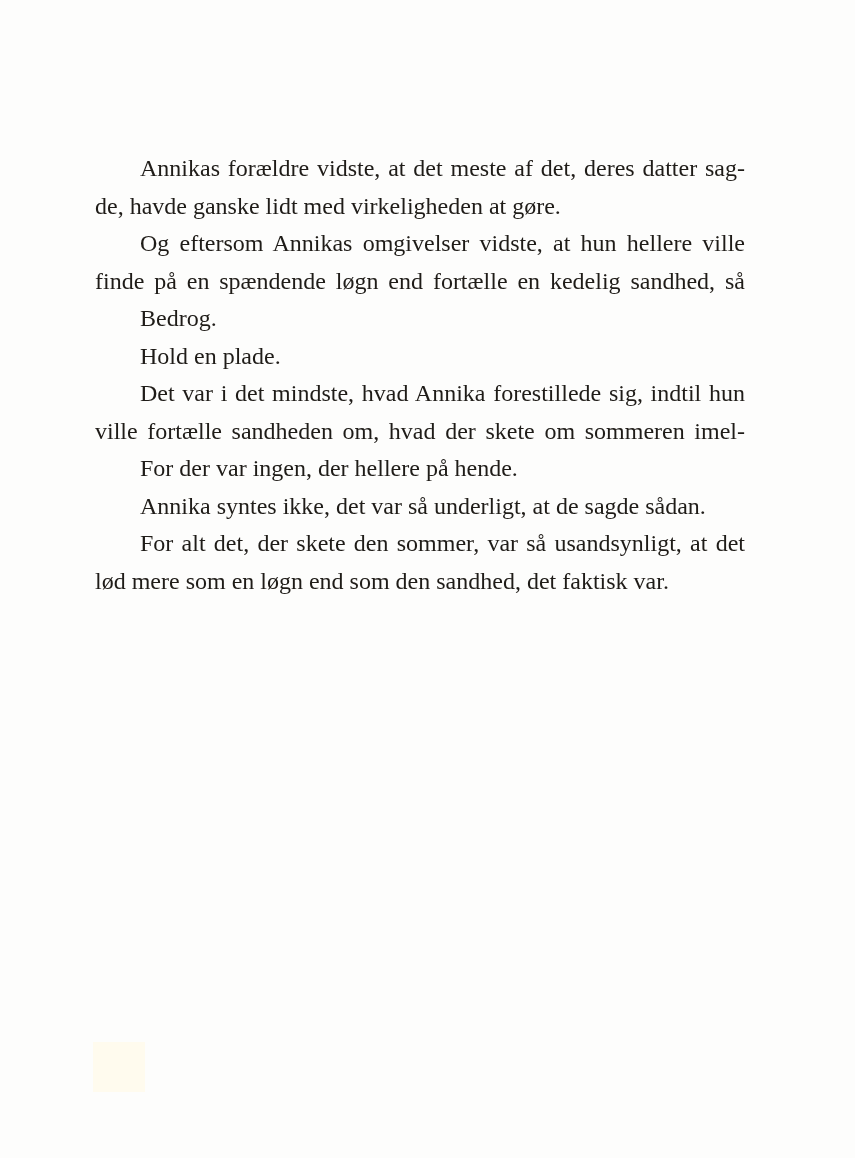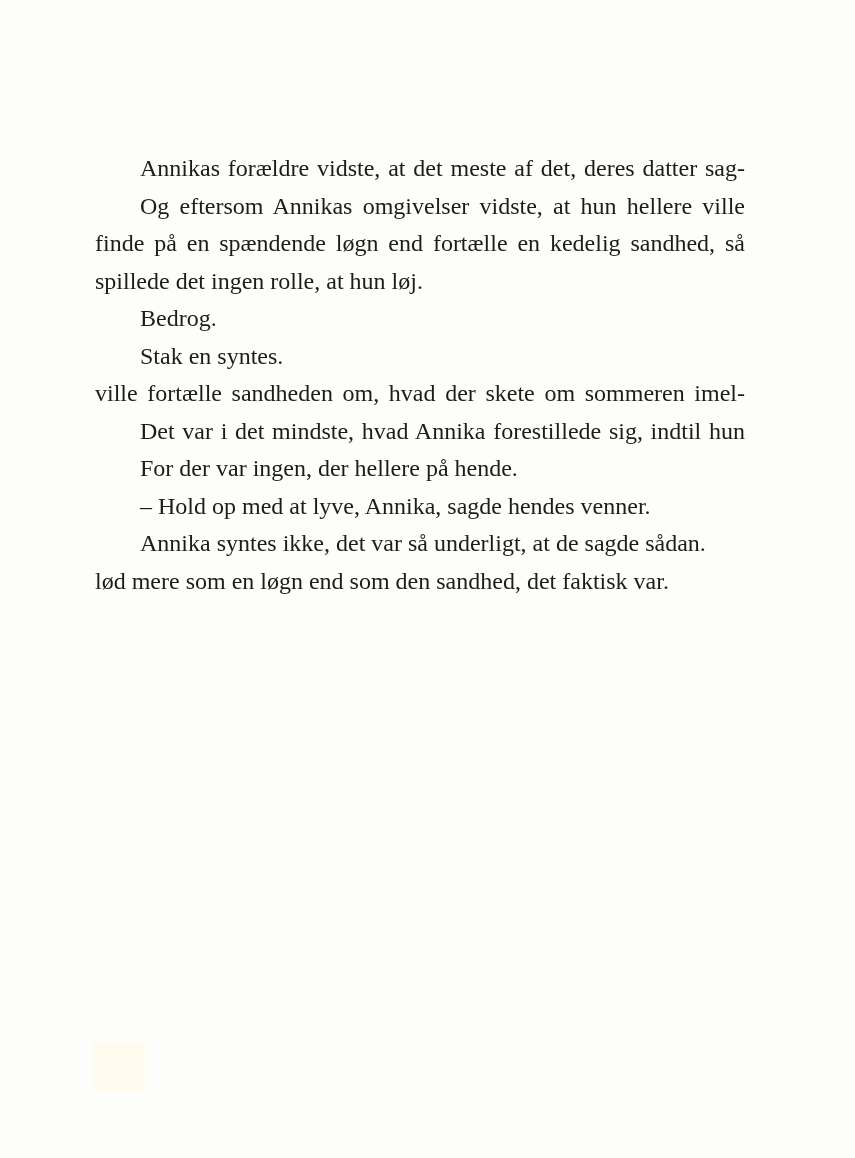--- a/index.html
+++ b/index.html
@@ -41,26 +41,26 @@
     height: 50px;
     background: rgba(255, 250, 234, 0.75);
   }
 </style>
 </head>
 <body>
 
 <div class="page" style="background: rgb(253, 253, 252);">
   <div class="text-block" style="color: rgb(31, 28, 24);">
       <div class="text-line indent"><span style="word-spacing: 1.85312px;">Annikas forældre vidste, at det meste af det, deres datter sag-</span></div>
+      <div class="text-line"><span>de, havde ganske lidt med virkeligheden at gøre.</span></div>
       <div class="text-line indent"><span style="word-spacing: 4.22461px; text-align: right;">Og eftersom Annikas omgivelser vidste, at hun hellere ville</span></div>
       <div class="text-line"><span style="word-spacing: 3.88281px;">finde på en spændende løgn end fortælle en kedelig sandhed, så</span></div>
-      <div class="text-line"><span>spillede det ingen rolle, at hun løj.</span></div>
       <div class="text-line indent"><span>Bedrog.</span></div>
-      <div class="text-line indent"><span>Stak en syntes.</span></div>
+      <div class="text-line indent"><span>Hold en plade.</span></div>
+      <div class="text-line indent"><span style="word-spacing: 1.70938px;">Det var i det mindste, hvad Annika forestillede sig, indtil hun</span></div>
       <div class="text-line"><span style="word-spacing: 3.64757px;">ville fortælle sandheden om, hvad der skete om sommeren imel-</span></div>
-      <div class="text-line indent"><span style="word-spacing: 1.70938px;">Det var i det mindste, hvad Annika forestillede sig, indtil hun</span></div>
       <div class="text-line indent"><span>For der var ingen, der hellere på hende.</span></div>
-      <div class="text-line indent"><span>– Hold op med at lyve, Annika, sagde hendes venner.</span></div>
       <div class="text-line indent"><span>Annika syntes ikke, det var så underligt, at de sagde sådan.</span></div>
+      <div class="text-line indent"><span style="word-spacing: 2.25142px;">For alt det, der skete den sommer, var så usandsynligt, at det</span></div>
       <div class="text-line"><span>lød mere som en løgn end som den sandhed, det faktisk var.</span></div>
     </div>
   <div class="scan-artifact" style="background: rgba(255, 250, 234, 0.75);"></div>
 </div>
 
 </body></html>

